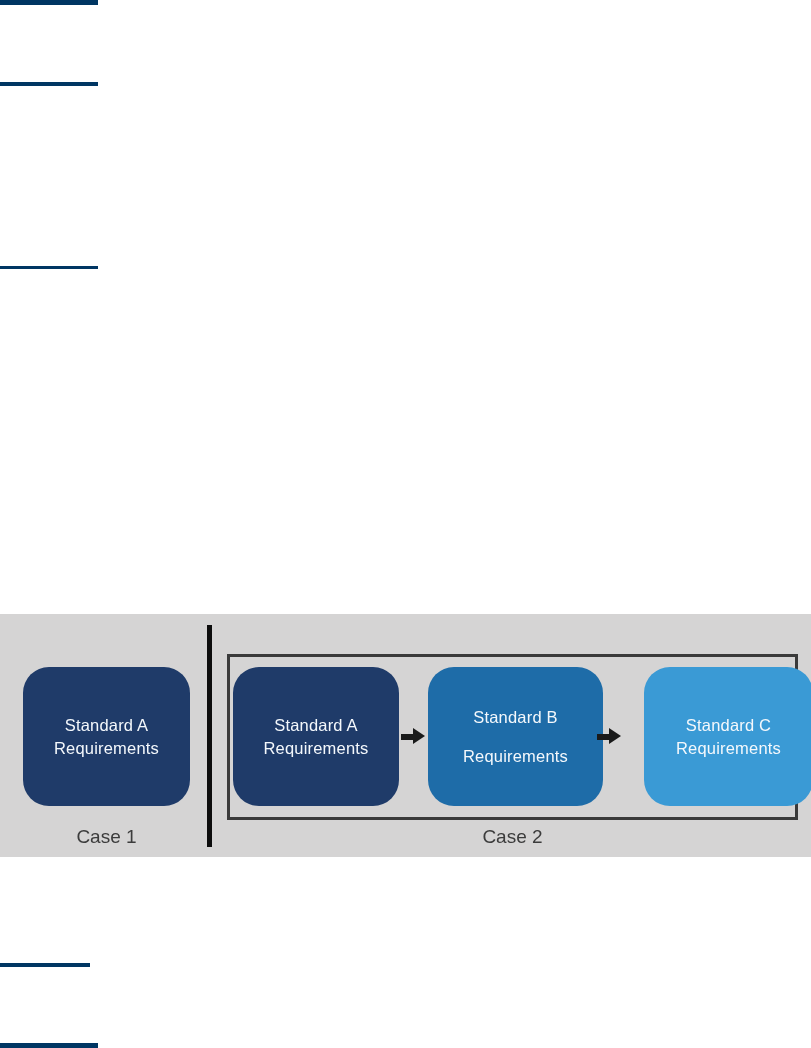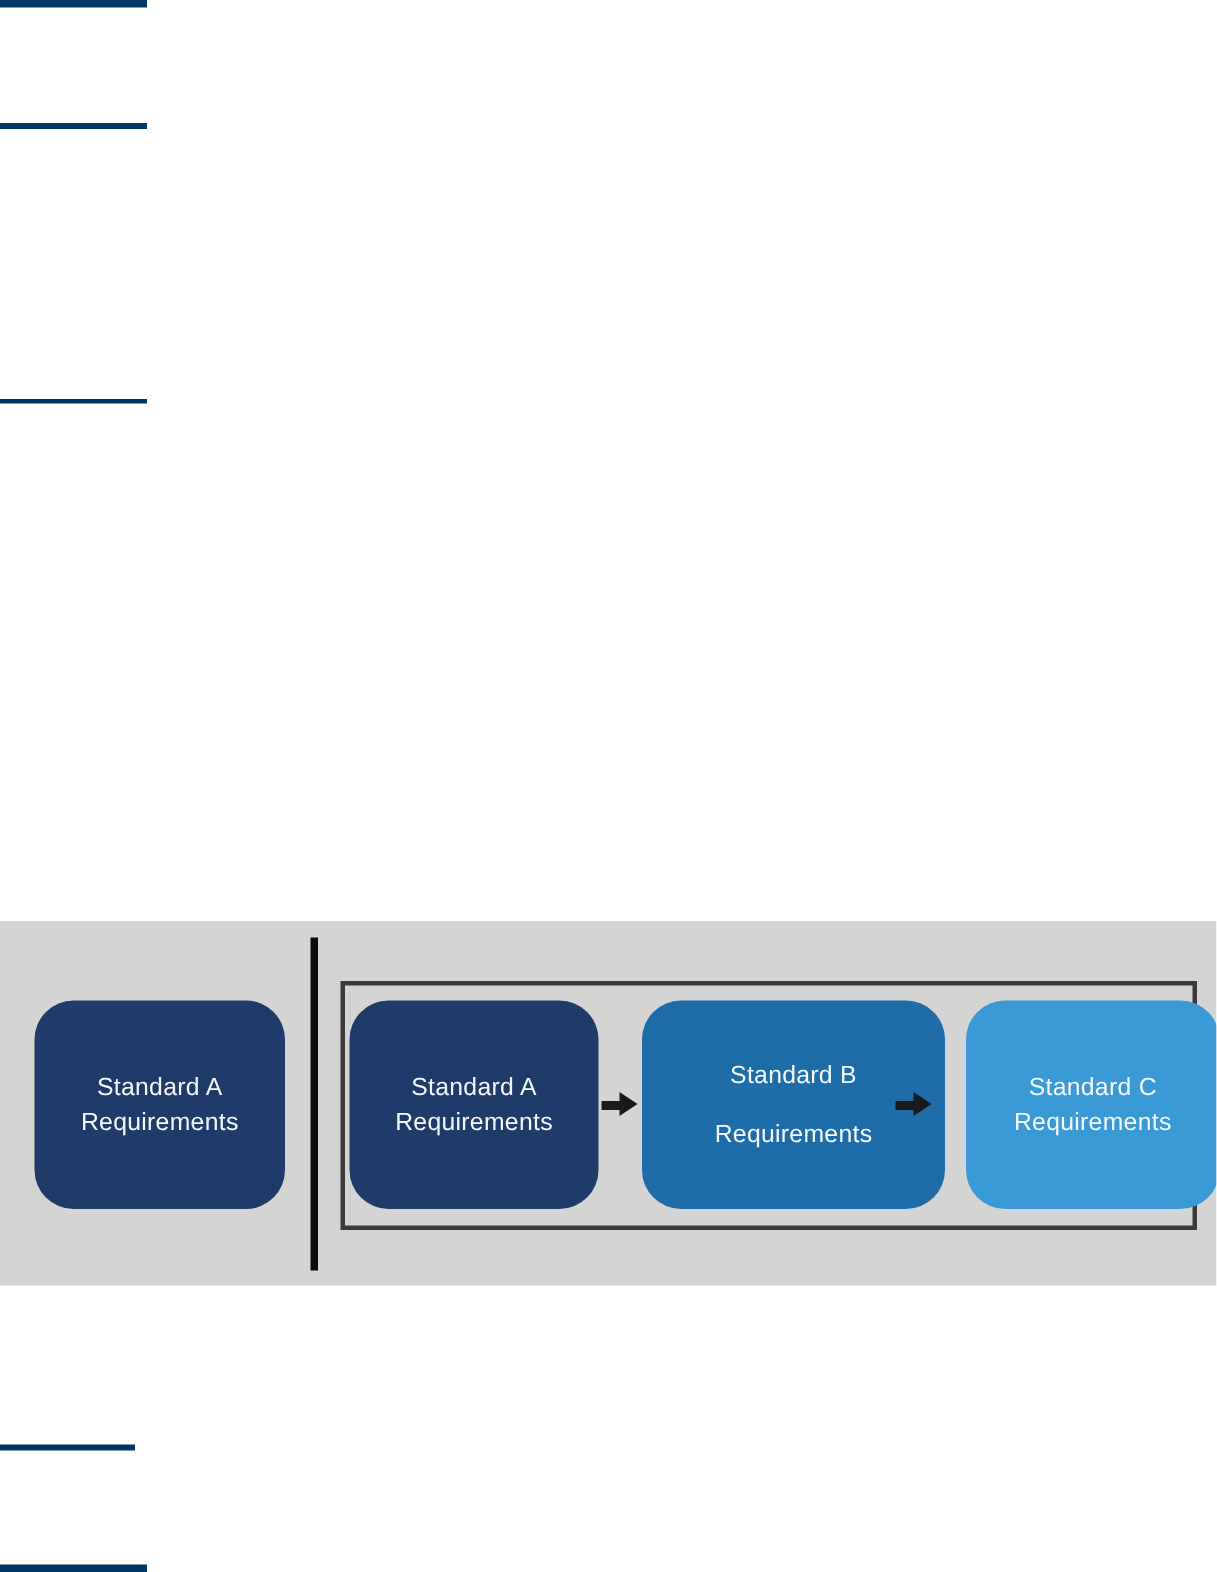--- a/index.html
+++ b/index.html
@@ -48,21 +48,21 @@
     justify-content: center;
     text-align: center;
     font-size: 16.5px;
     line-height: 23px;
     letter-spacing: 0.2px;
   }
   .std-box .line { white-space: nowrap; }
 
   .box-c1a { left: 23px;  width: 167px; }
   .box-c2a { left: 233px; width: 166px; }
-  .box-c2b { left: 428px; width: 202px; gap: 16px; }
+  .box-c2b { left: 428px; width: 175px; gap: 16px; }
   .box-c2c { left: 644px; width: 169px; }
 
   .divider {
     position: absolute;
     left: 207px;
     top: 11px;
     width: 5px;
     height: 222px;
     background: #0d0d0d;
   }
@@ -125,20 +125,21 @@
   <div class="rule r3"></div>
   <div class="rule r4"></div>
   <div class="rule r5"></div>
 
   <div class="figure">
 
     <div class="std-box box-c1a" style="background: rgb(31, 59, 105);">
       <span class="line">Standard A</span>
       <span class="line">Requirements</span>
     </div>
+    <div class="case-label c1">Case 1</div>
 
     <div class="divider"></div>
 
     <div class="group-border"></div>
 
     <div class="std-box box-c2a" style="background: rgb(31, 59, 105);">
       <span class="line">Standard A</span>
       <span class="line">Requirements</span>
     </div>
 
@@ -155,15 +156,16 @@
     <div class="arrow a2">
       <div class="stem"></div>
       <div class="head"></div>
     </div>
 
     <div class="std-box box-c2c" style="background: rgb(58, 154, 213);">
       <span class="line">Standard C</span>
       <span class="line">Requirements</span>
     </div>
 
+    <div class="case-label c2">Case 2</div>
 
   </div>
 </div>
 
 </body></html>

